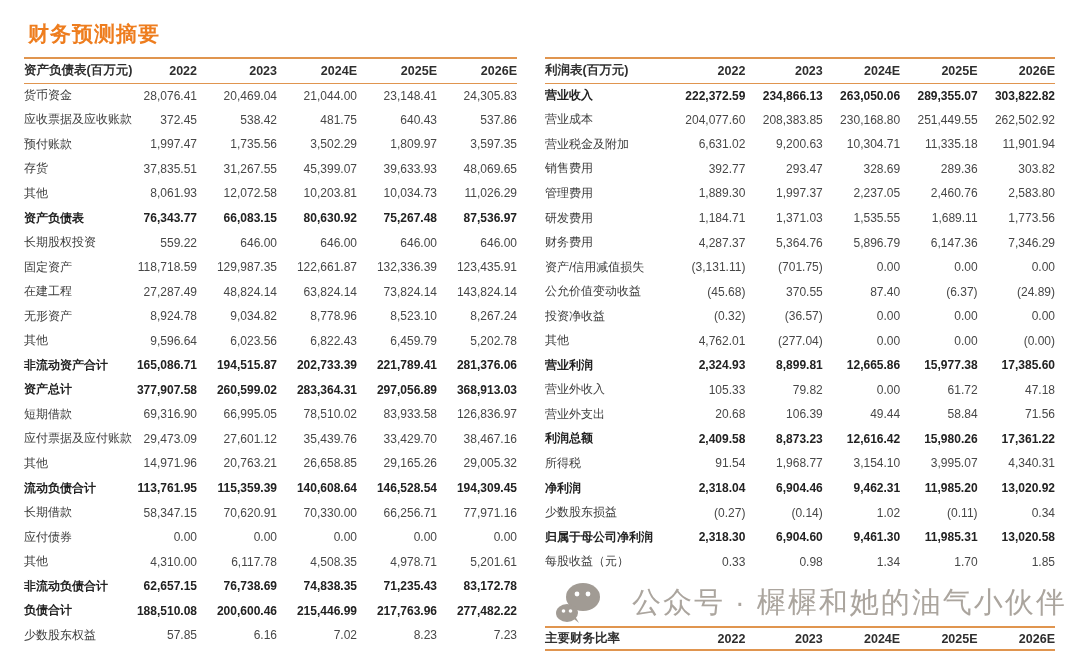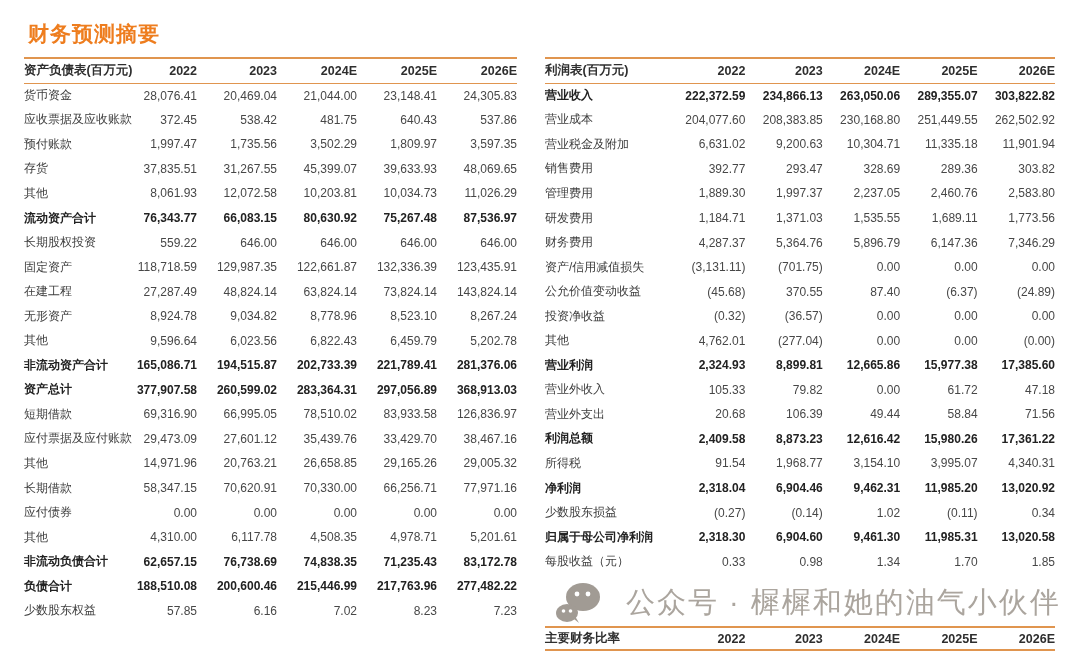--- a/index.html
+++ b/index.html
@@ -45,21 +45,21 @@
   tbody td.lbl{color:#3d3d3d;margin-top:12px;}
   tr.bold td{font-weight:700;color:var(--text-bold);}
   #bs col.c-lbl{width:93px;}
   #bs col.c-num{width:80px;}
   #is col.c-lbl{width:123px;}
   #is col.c-num{width:77.4px;}
   #ratios col.c-lbl{width:123px;}
   #ratios col.c-num{width:77.4px;}
   .watermark{
     position:absolute;left:554px;top:582px;z-index:6;
-    display:flex;align-items:center;gap:24px;
+    display:flex;align-items:center;gap:30px;
     color:var(--wm);font-size:29px;font-weight:400;
     letter-spacing:2px;white-space:nowrap;
   }
   .wm-icon{flex:0 0 auto;}
 </style>
 </head>
 <body>
 
 <div class="page">
 
@@ -119,21 +119,21 @@
         </tr>
         <tr>
           <td class="lbl">其他</td>
           <td class="num">8,061.93</td>
           <td class="num">12,072.58</td>
           <td class="num">10,203.81</td>
           <td class="num">10,034.73</td>
           <td class="num">11,026.29</td>
         </tr>
         <tr class="bold">
-          <td class="lbl">流动资产合计</td>
+          <td class="lbl">资产负债表</td>
           <td class="num">76,343.77</td>
           <td class="num">66,083.15</td>
           <td class="num">80,630.92</td>
           <td class="num">75,267.48</td>
           <td class="num">87,536.97</td>
         </tr>
         <tr>
           <td class="lbl">长期股权投资</td>
           <td class="num">559.22</td>
           <td class="num">646.00</td>
@@ -205,20 +205,28 @@
           <td class="num">33,429.70</td>
           <td class="num">38,467.16</td>
         </tr>
         <tr>
           <td class="lbl">其他</td>
           <td class="num">14,971.96</td>
           <td class="num">20,763.21</td>
           <td class="num">26,658.85</td>
           <td class="num">29,165.26</td>
           <td class="num">29,005.32</td>
+        </tr>
+        <tr class="bold">
+          <td class="lbl">流动负债合计</td>
+          <td class="num">113,761.95</td>
+          <td class="num">115,359.39</td>
+          <td class="num">140,608.64</td>
+          <td class="num">146,528.54</td>
+          <td class="num">194,309.45</td>
         </tr>
         <tr>
           <td class="lbl">长期借款</td>
           <td class="num">58,347.15</td>
           <td class="num">70,620.91</td>
           <td class="num">70,330.00</td>
           <td class="num">66,256.71</td>
           <td class="num">77,971.16</td>
         </tr>
         <tr>

